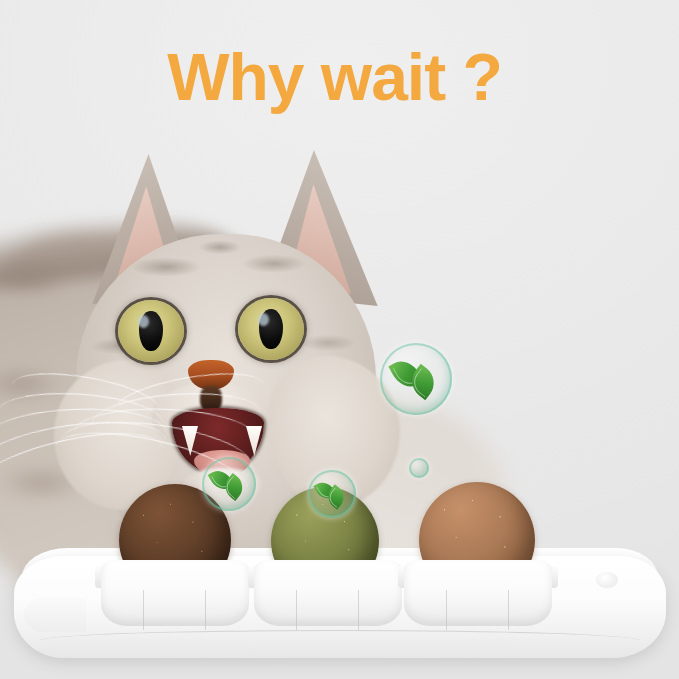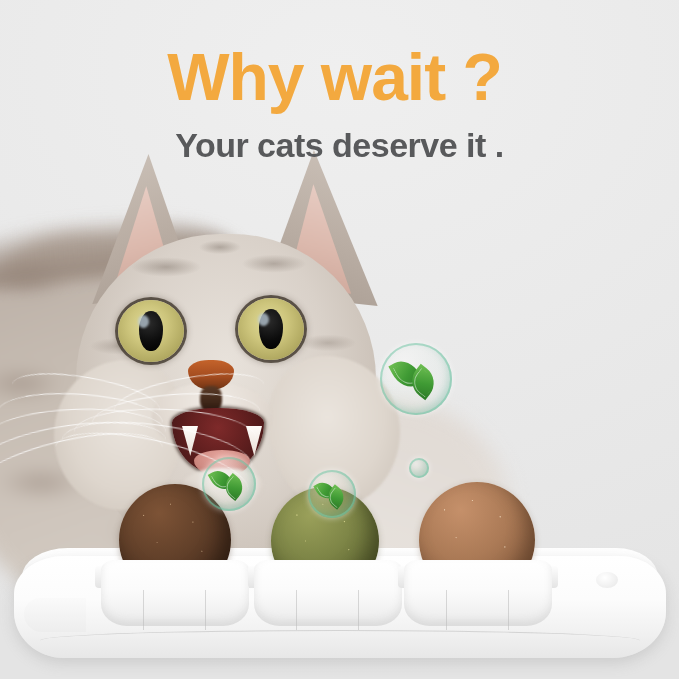--- a/index.html
+++ b/index.html
@@ -335,15 +335,14 @@
   </div>
 
   <div class="bubble" style="left:308px;top:470px;width:48px;height:48px;">
     <div class="leaf" style="left:9px;top:11px;width:16px;height:19px;transform:rotate(-30deg);"></div>
     <div class="leaf" style="left:19px;top:18px;width:18px;height:18px;transform:rotate(40deg);"></div>
   </div>
 
   <div class="bubble" style="left:409px;top:458px;width:20px;height:20px;"></div>
 
   <div class="headline">Why wait ?</div>
-  <div class="subheadline">Your cats deserve it .</div>
 
 </div>
 
 </body></html>

